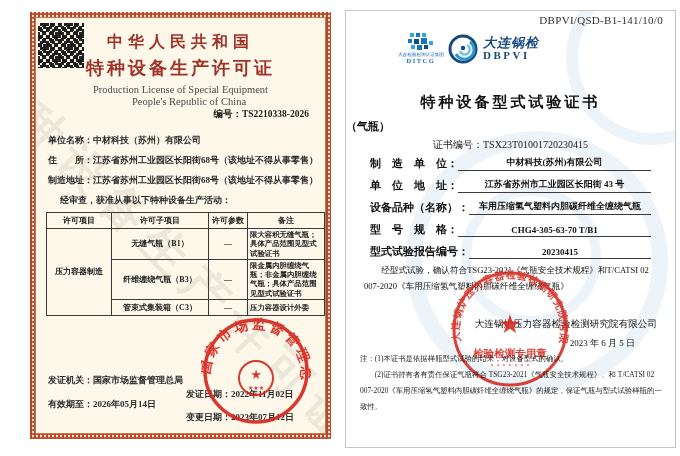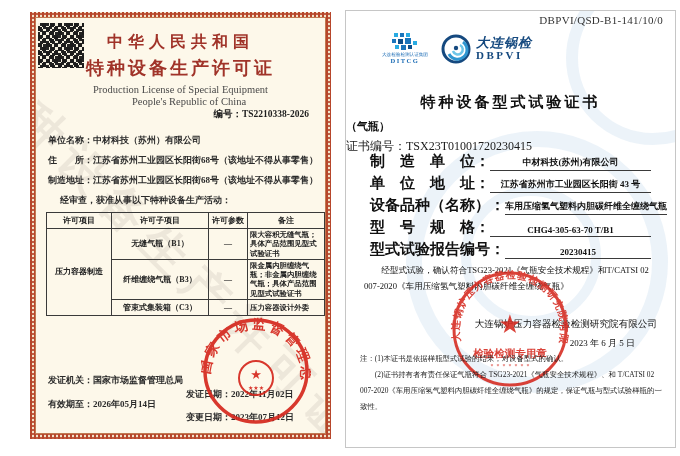--- a/index.html
+++ b/index.html
@@ -57,34 +57,34 @@
   .rcert{
     position:absolute;left:345px;top:10px;width:331px;height:438px;
     box-sizing:border-box;background:#ffffff;border:1px solid #c6c6c6;
     overflow:hidden;
   }
   .ring{position:absolute;border-radius:50%;border-style:solid;border-color:rgba(110,165,205,0.13);pointer-events:none;}
   .ring1{width:230px;height:230px;border-width:16px;left:60px;top:120px;}
   .ring2{width:120px;height:120px;border-width:10px;left:115px;top:175px;}
   .ring3{width:150px;height:150px;border-width:12px;left:220px;top:-40px;}
   .rcode{position:absolute;top:3px;right:12px;font-size:11px;color:#333;letter-spacing:.3px;}
-  .rlogos{position:absolute;top:22px;left:36px;display:flex;align-items:center;gap:13px;}
+  .rlogos{position:absolute;top:22px;left:52px;display:flex;align-items:center;gap:4px;}
   .ditcg{display:flex;flex-direction:column;align-items:center;}
   .ditcg .grp{font-size:4.6px;color:#1b6cb5;margin-top:1px;white-space:nowrap;}
   .ditcg .abbr{font-size:6.5px;font-weight:bold;color:#1b6cb5;letter-spacing:1.5px;}
   .dbpvi{display:flex;align-items:center;gap:5px;}
   .dbpvi .txt{display:flex;flex-direction:column;line-height:1.05;}
   .dbpvi .cn{font-size:13px;font-weight:bold;color:#15497f;font-style:italic;letter-spacing:1px;}
   .dbpvi .en{font-size:11px;font-weight:bold;color:#15497f;letter-spacing:2.5px;}
   .rtitle{position:absolute;top:82px;left:0;right:0;text-align:center;font-size:15px;font-weight:bold;letter-spacing:3px;color:#101010;}
   .rsub{position:absolute;top:108px;left:0;right:0;text-align:left;font-size:11px;font-weight:bold;color:#101010;}
-  .rcertno{position:absolute;top:127px;left:0;right:0;font-size:12px;color:#1a1a1a;}
+  .rcertno{position:absolute;top:127px;left:0;right:0;text-align:center;font-size:10px;color:#1a1a1a;}
   .rfields{position:absolute;top:138px;left:24px;right:24px;}
   .rfields .frow{display:flex;align-items:flex-end;height:22px;}
-  .rfields .flab{font-size:15px;font-weight:bold;white-space:nowrap;color:#111;}
+  .rfields .flab{font-size:11px;font-weight:bold;white-space:nowrap;color:#111;}
   .rfields .fval{
     flex:1;border-bottom:1px solid #3a3a3a;text-align:center;
     font-size:9px;font-weight:bold;color:#111;padding-bottom:1px;white-space:nowrap;
   }
   .rstatement{position:absolute;top:242px;left:18px;right:16px;font-size:8.6px;line-height:1.9;color:#111;text-indent:2em;}
   .rorg{position:absolute;top:307px;right:18px;font-size:9.6px;color:#111;white-space:nowrap;}
   .rdate{position:absolute;top:326px;right:40px;font-size:9px;color:#111;}
   .rseal{position:absolute;left:104px;top:258px;width:120px;height:120px;opacity:.88;}
   .rnotes{position:absolute;top:340px;left:14px;right:10px;font-size:7.4px;line-height:2.15;color:#222;}
   .rnotes p{margin:0;}

